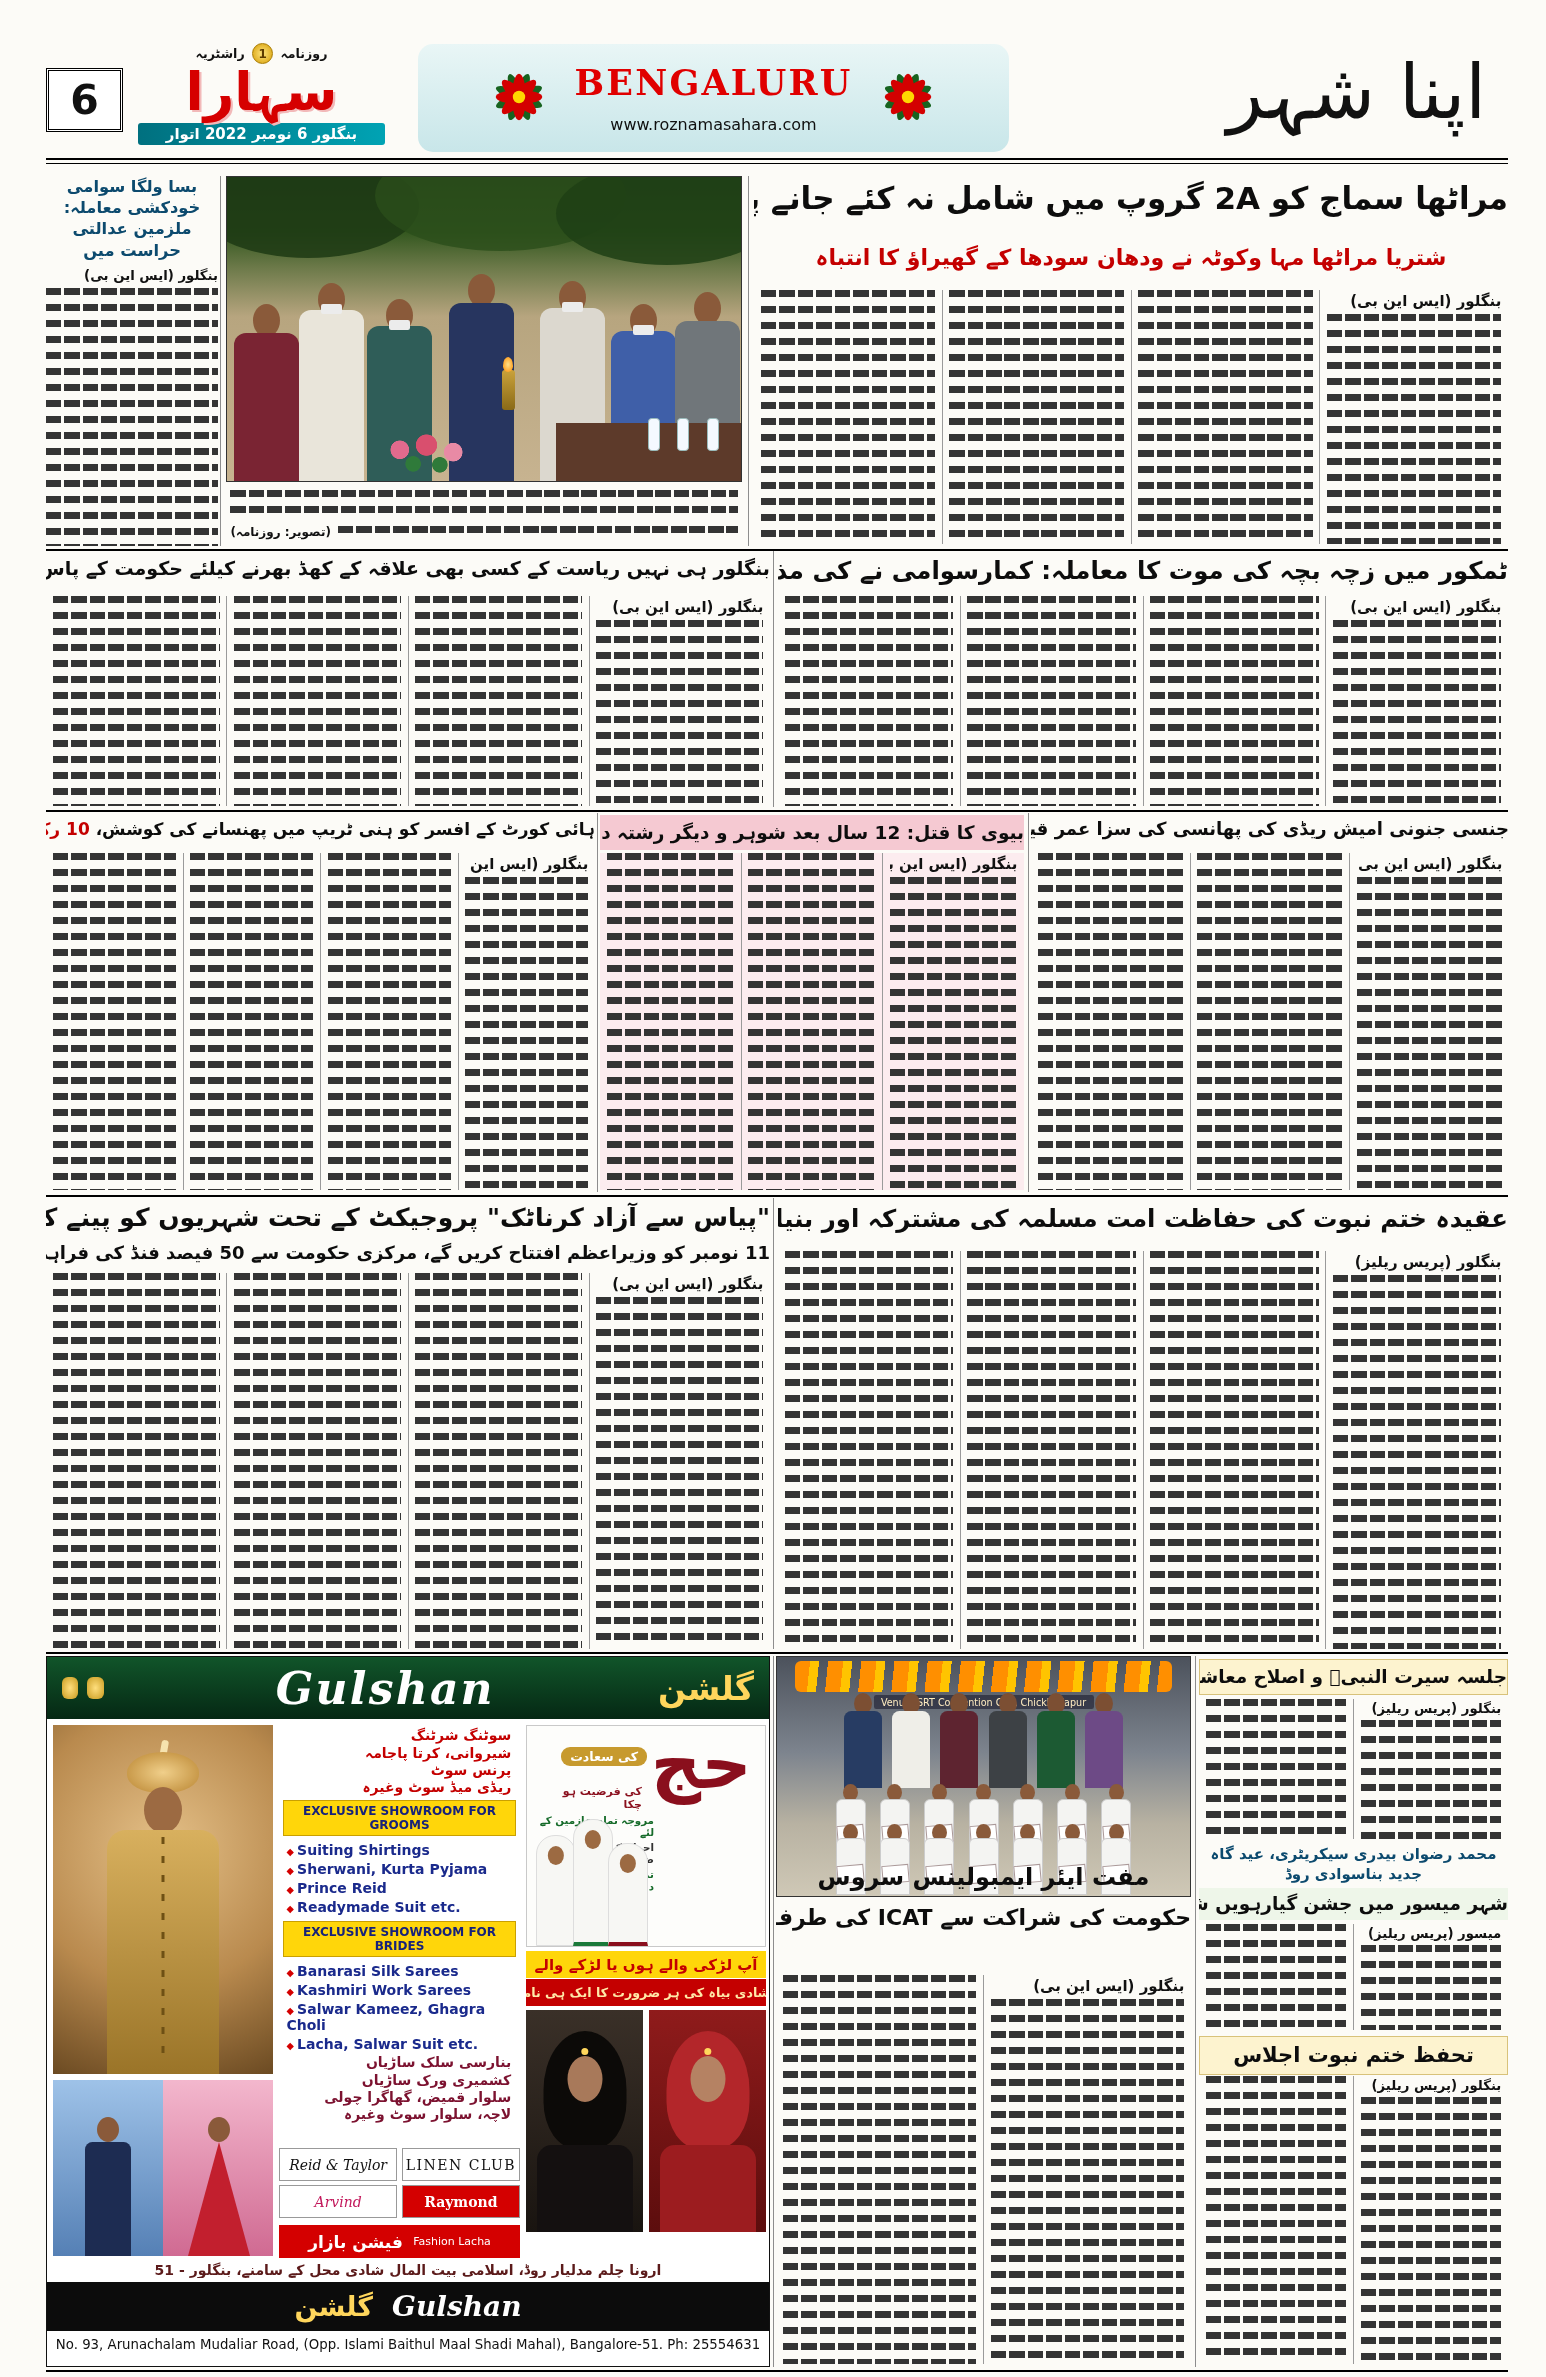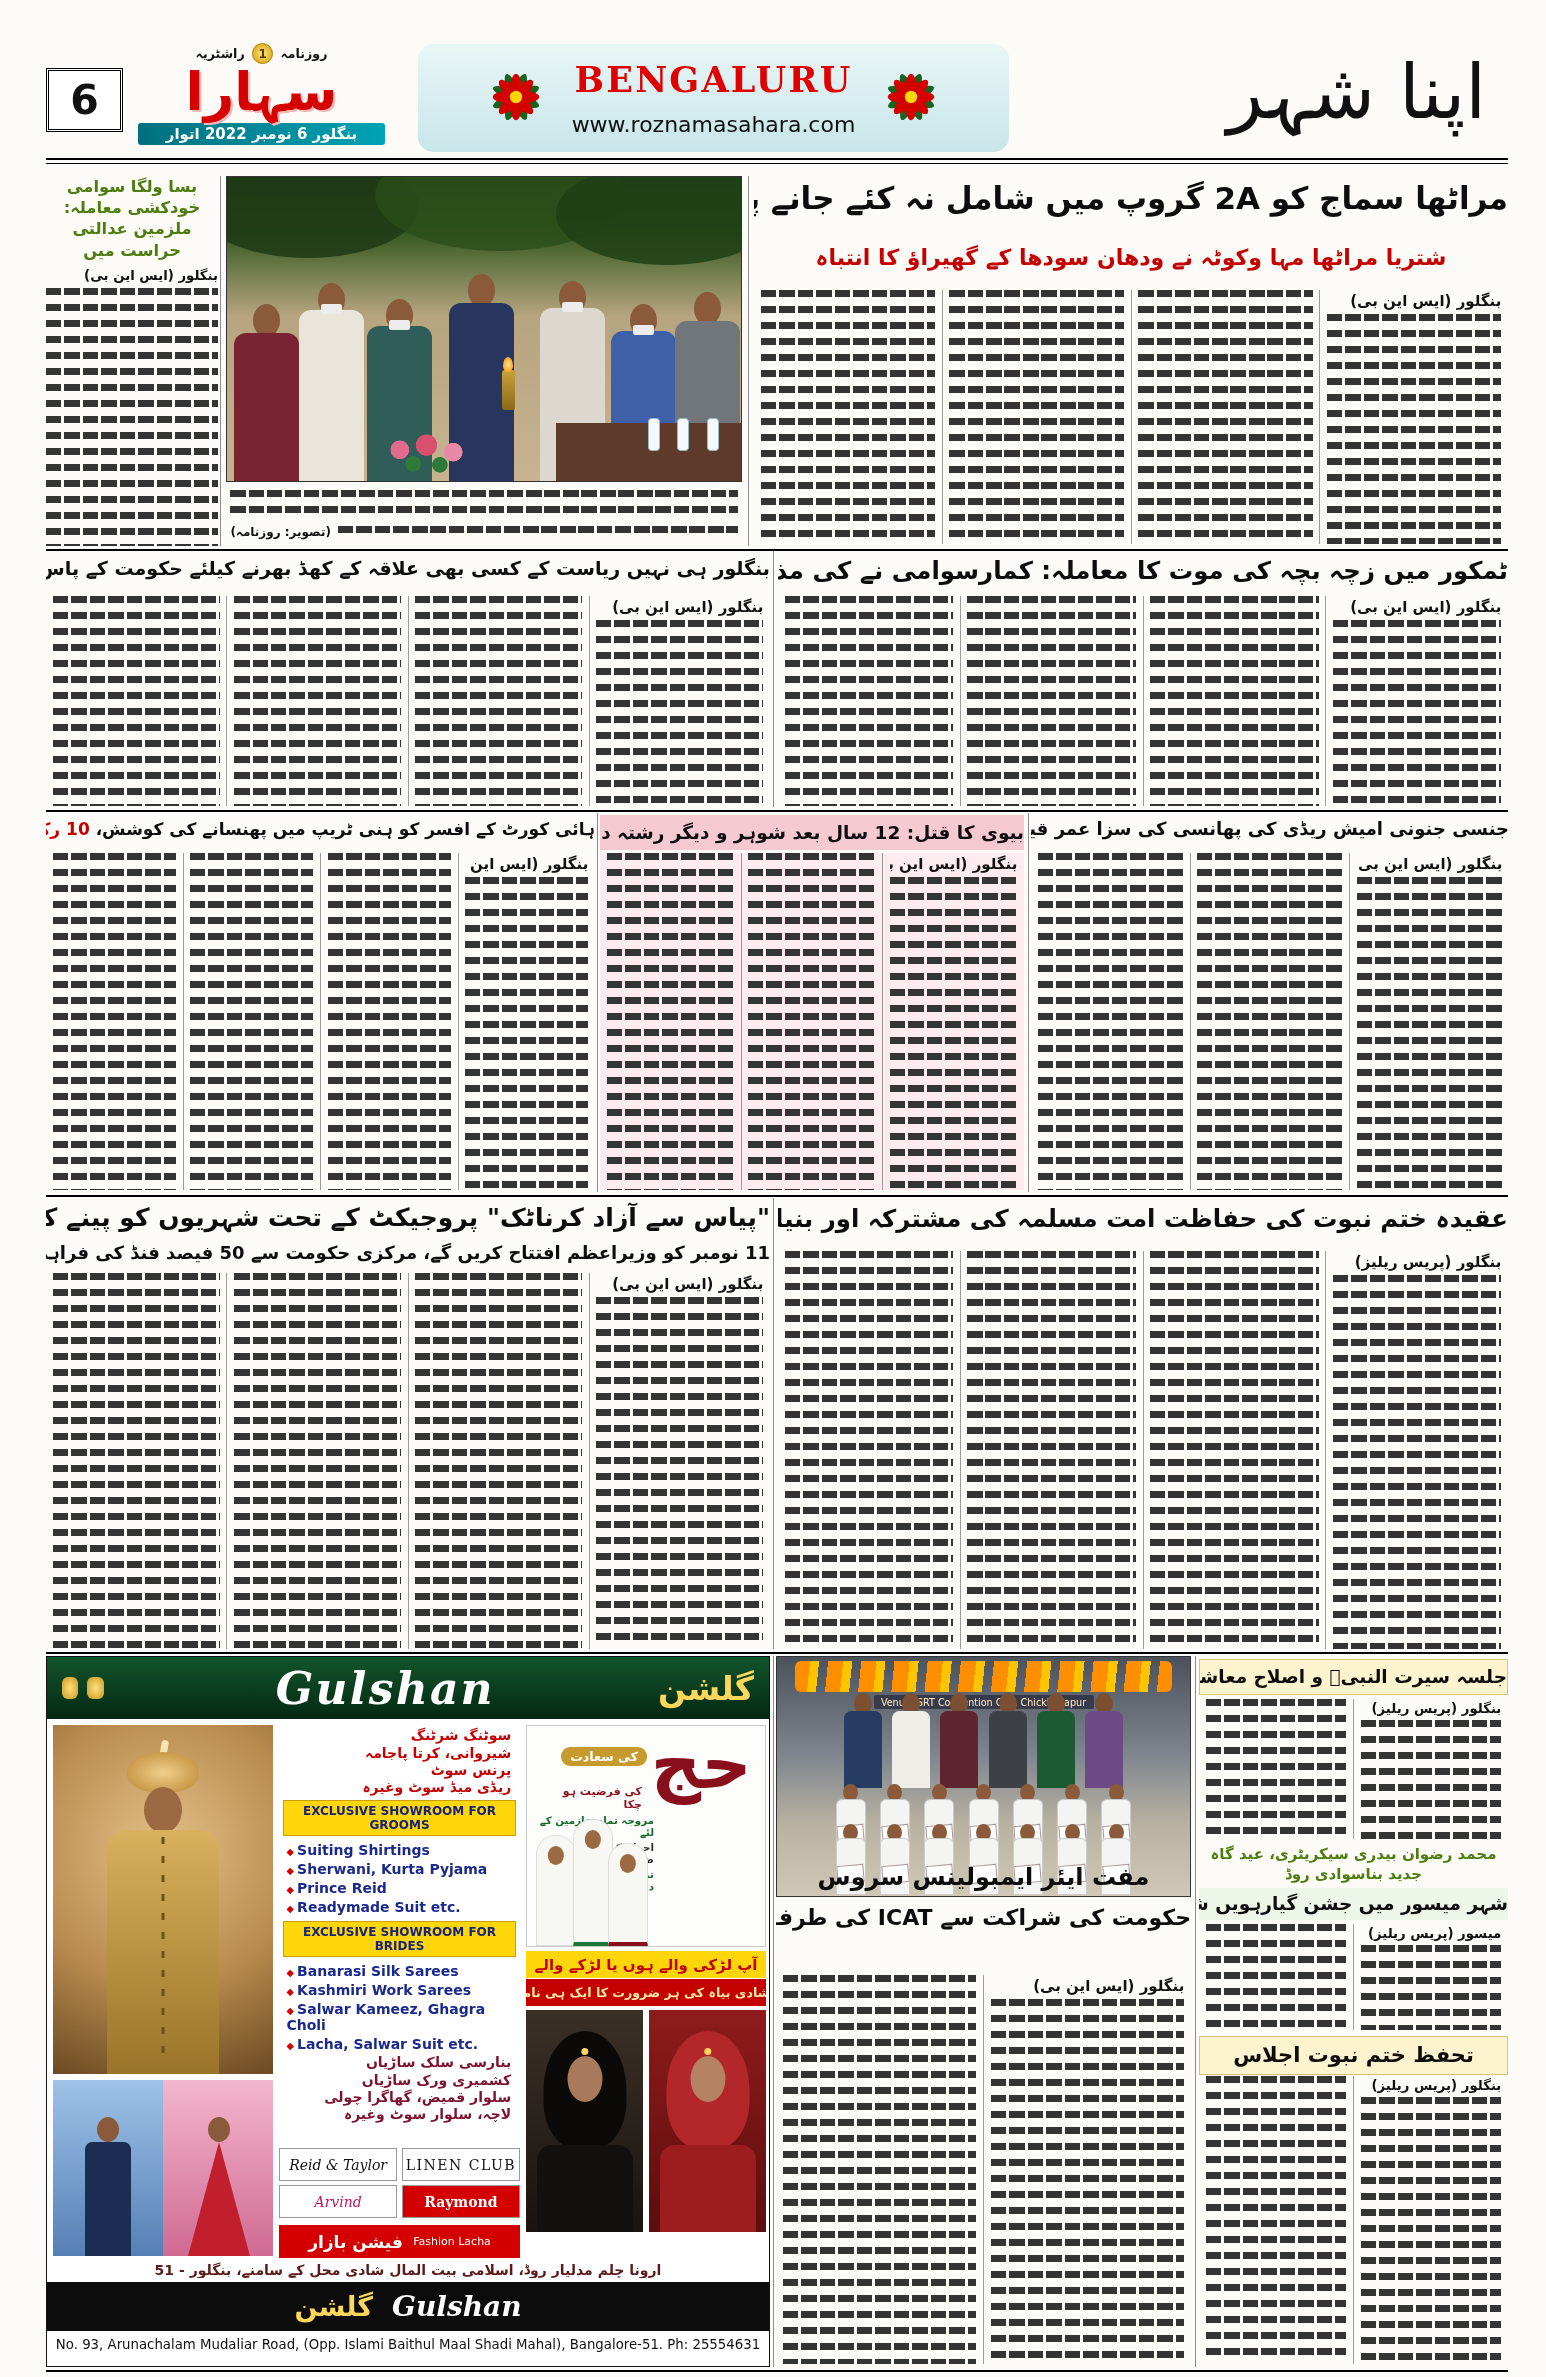--- a/index.html
+++ b/index.html
@@ -3,21 +3,21 @@
 <meta charset="utf-8">
 <style>
 *{margin:0;padding:0;box-sizing:border-box}
 :root{--paper:#fcfbf7}
 html,body{width:1547px;height:2377px}
 body{position:relative;background:#fcfbf7;font-family:"DejaVu Sans",sans-serif;color:#111;overflow:hidden}
 i{display:block}
 .abs{position:absolute}
 .rtl{direction:rtl}
 .hl{position:absolute;font-weight:bold;text-align:center;direction:rtl;line-height:1.25;color:#0d0d0d;white-space:nowrap;overflow:hidden}
-.hl2{font-weight:bold;text-align:center;direction:rtl;line-height:1.3;color:#4d7c0f}
+.hl2{font-weight:bold;text-align:center;direction:rtl;line-height:1.3;color:#0c4a6e}
 .rule-h{position:absolute;background:#000}
 .rule-v{position:absolute;background:#8d8d8d;width:0.7px}
 .cols{display:flex;direction:rtl;height:100%}
 .col{flex:1;min-width:0;display:flex;flex-direction:column;padding:0 6.7px}
 .col+.col{border-right:0.7px solid #9a9a9a}
 .dateline{font-weight:bold;font-size:15px;direction:rtl;text-align:right;padding:1.5px 0 4.4px;white-space:nowrap;overflow:hidden}
 .greek{background-image:repeating-linear-gradient(90deg,rgba(252,251,247,0) 0 15.5px,var(--paper) 15.5px 18.5px),repeating-linear-gradient(180deg,#343434 0 7.4px,rgba(0,0,0,0) 7.4px 16px)}
 .fill{flex:1}
 
 .person{position:absolute;bottom:0;width:65px;display:flex;flex-direction:column;align-items:center}
@@ -76,21 +76,21 @@
           <ellipse rx="4.5" ry="15"></ellipse>
           <ellipse rx="4.5" ry="15" transform="rotate(45)"></ellipse>
           <ellipse rx="4.5" ry="15" transform="rotate(90)"></ellipse>
           <ellipse rx="4.5" ry="15" transform="rotate(135)"></ellipse>
         </g>
       <circle r="4" fill="#ffd700"></circle>
     </svg>
   </span>
   <div style="text-align:center">
     <div style="font-family:'DejaVu Serif',serif;font-weight:bold;font-size:35px;color:#e00000;letter-spacing:2.2px">BENGALURU</div>
-    <div style="font-size:22px;color:#101010;margin-top:12px">www.roznamasahara.com</div>
+    <div style="font-size:16px;color:#101010;margin-top:12px">www.roznamasahara.com</div>
   </div>
   <span>
     <svg viewBox="-20 -20 40 40" width="62" height="62">
       <g fill="#17631f">
           <ellipse rx="4" ry="16" transform="rotate(22)"></ellipse>
           <ellipse rx="4" ry="16" transform="rotate(67)"></ellipse>
           <ellipse rx="4" ry="16" transform="rotate(112)"></ellipse>
           <ellipse rx="4" ry="16" transform="rotate(157)"></ellipse>
         </g>
       <g fill="#d40000">

